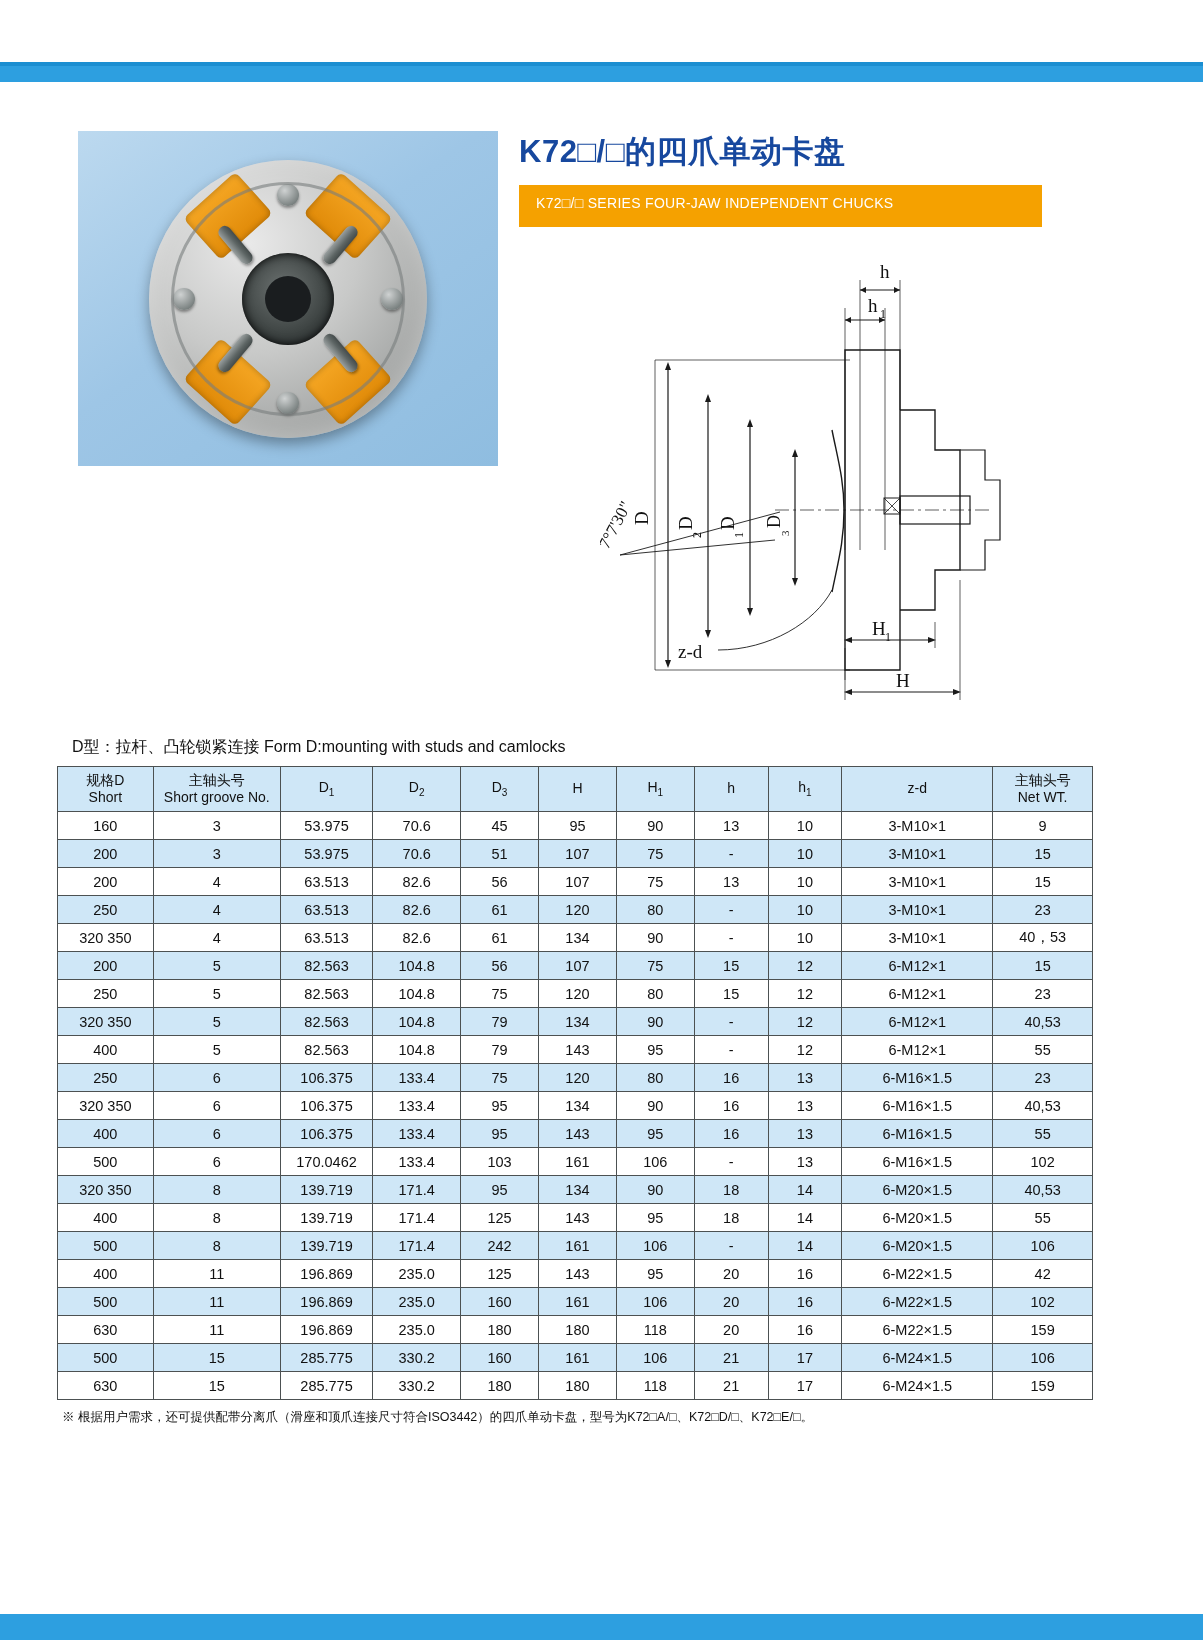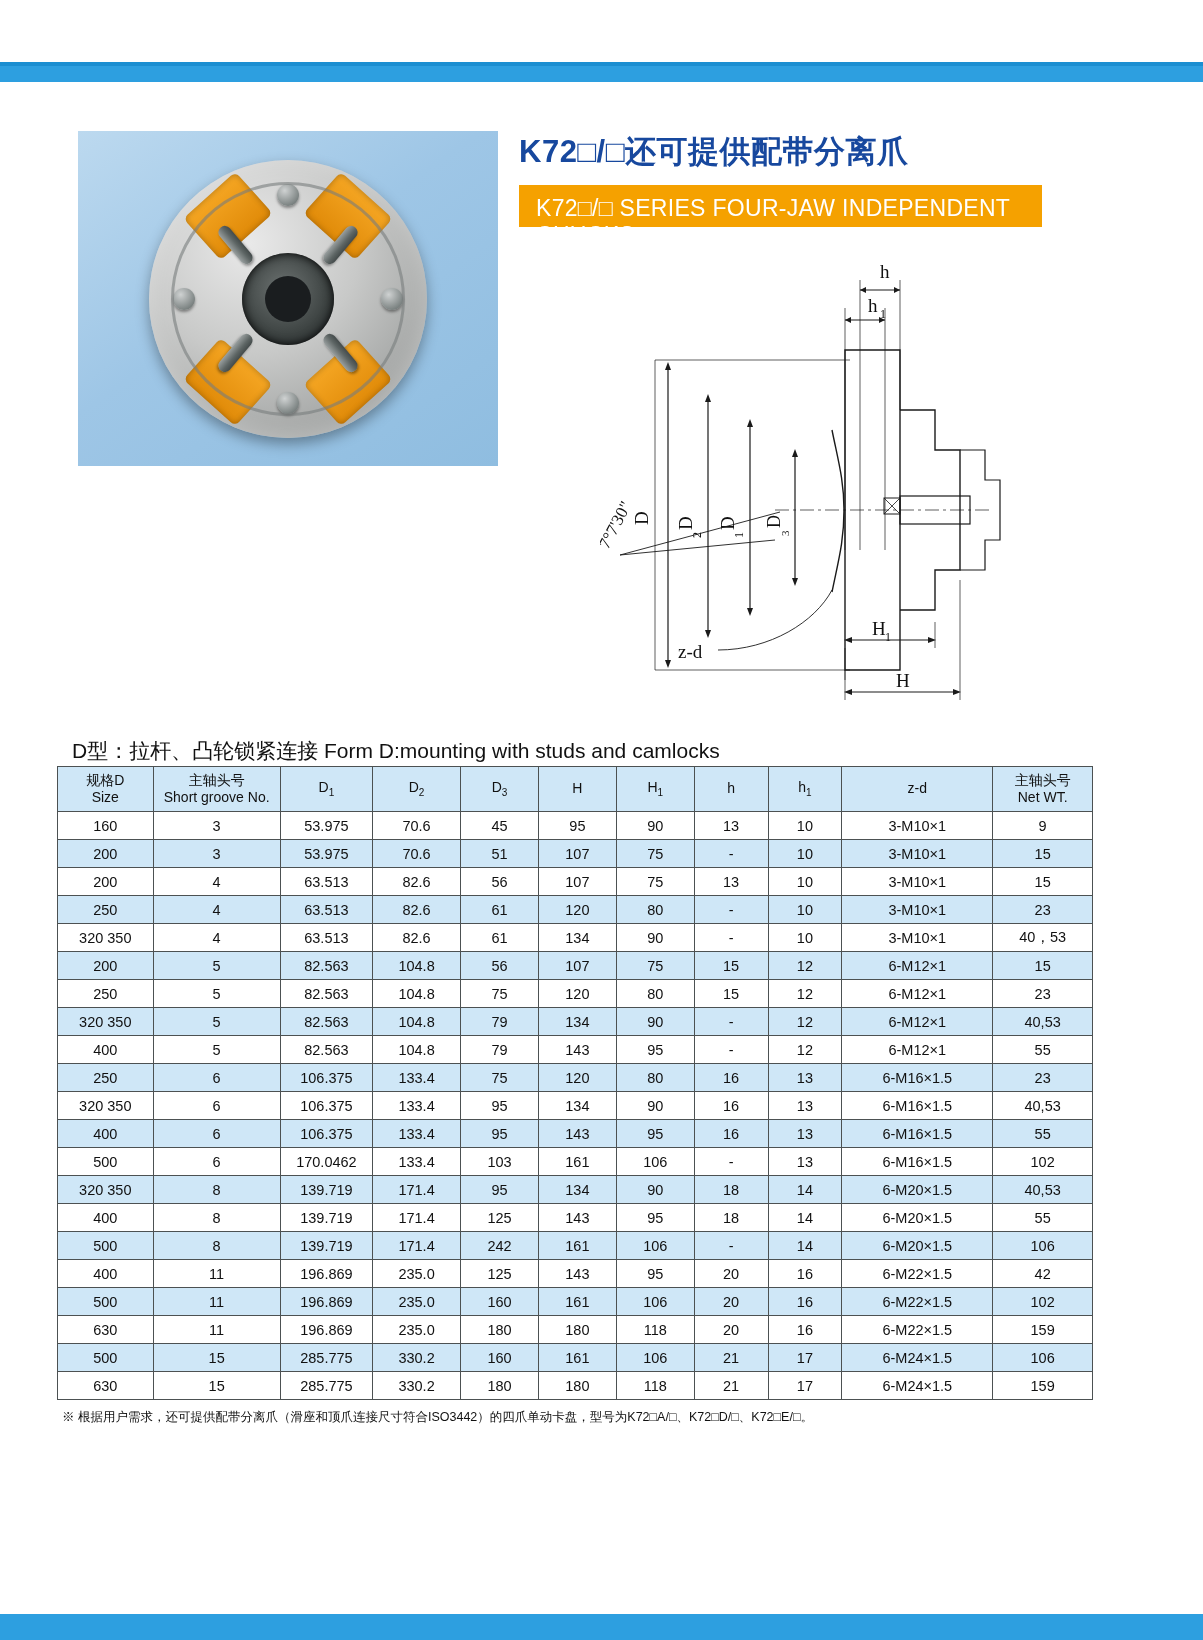--- a/index.html
+++ b/index.html
@@ -69,28 +69,28 @@
   .title-cn{
     position:absolute;left:519px;top:131px;width:560px;
     font-size:31px;font-weight:bold;color:#17489e;letter-spacing:.5px;
   }
   .title-bar{
     position:absolute;left:519px;top:185px;width:523px;height:42px;
     background:#f5a100;
   }
   .title-en{
     position:absolute;left:536px;top:195px;width:510px;
-    font-size:23px;color:#ffffff;letter-spacing:.3px;
+    font-size:14px;color:#ffffff;letter-spacing:.3px;
   }
   
   .drawing{position:absolute;left:600px;top:250px;width:580px;height:470px;}
   .drawing svg{display:block;}
   
   .form-caption{
-    position:absolute;left:72px;top:737px;font-size:21px;color:#111;
+    position:absolute;left:72px;top:737px;font-size:16px;color:#111;
   }
   
   .tbl-wrap{position:absolute;left:57px;top:766px;width:1192px;}
   table{border-collapse:collapse;width:1036px;}
   th,td{
     border:1px solid #4c5152;
     text-align:center;
     font-size:14.5px;
     color:#111;
     height:27px;
@@ -133,21 +133,21 @@
     <div class="stud" style="left:24px;top:128px;"></div>
     <div class="stud" style="right:24px;top:128px;"></div>
     <div class="stud" style="left:128px;bottom:24px;"></div>
     <div class="pin" style="left:80px;top:62px;transform:rotate(-40deg);"></div>
     <div class="pin" style="right:80px;top:62px;transform:rotate(40deg);"></div>
     <div class="pin" style="left:80px;bottom:62px;transform:rotate(40deg);"></div>
     <div class="pin" style="right:80px;bottom:62px;transform:rotate(-40deg);"></div>
   </div>
 </div>
 
-<div class="title-cn">K72□/□还可提供配带分离爪</div>
+<div class="title-cn">K72□/□的四爪单动卡盘</div>
 <div class="title-bar"></div>
 <div class="title-en">K72□/□ SERIES FOUR-JAW INDEPENDENT CHUCKS</div>
 
 <div class="drawing">
 <svg width="580" height="470" viewBox="0 0 580 470" fill="none" stroke="#1a1a1a" stroke-width="1.2">
 
   <line x1="260" y1="40" x2="300" y2="40"></line>
   <polygon points="260,40 266,37 266,43" fill="#1a1a1a" stroke="none"></polygon>
   <polygon points="300,40 294,37 294,43" fill="#1a1a1a" stroke="none"></polygon>
   <line x1="245" y1="70" x2="285" y2="70"></line>
@@ -225,21 +225,21 @@
 </svg>
 </div>
 
 <div class="form-caption">D型：拉杆、凸轮锁紧连接 Form D:mounting with studs and camlocks</div>
 
 <div class="tbl-wrap">
   <table>
     <thead>
       <tr>
         <th style="width:92px">
-          <span>规格D</span><br><span>Size</span>
+          <span>规格D</span><br><span>Short</span>
         </th>
         <th style="width:124px">
           <span>主轴头号</span><br><span>Short groove No.</span>
         </th>
         <th style="width:88px">
           <span>D</span><span class="sub">1</span>
         </th>
         <th style="width:84px">
           <span>D</span><span class="sub">2</span>
         </th>

